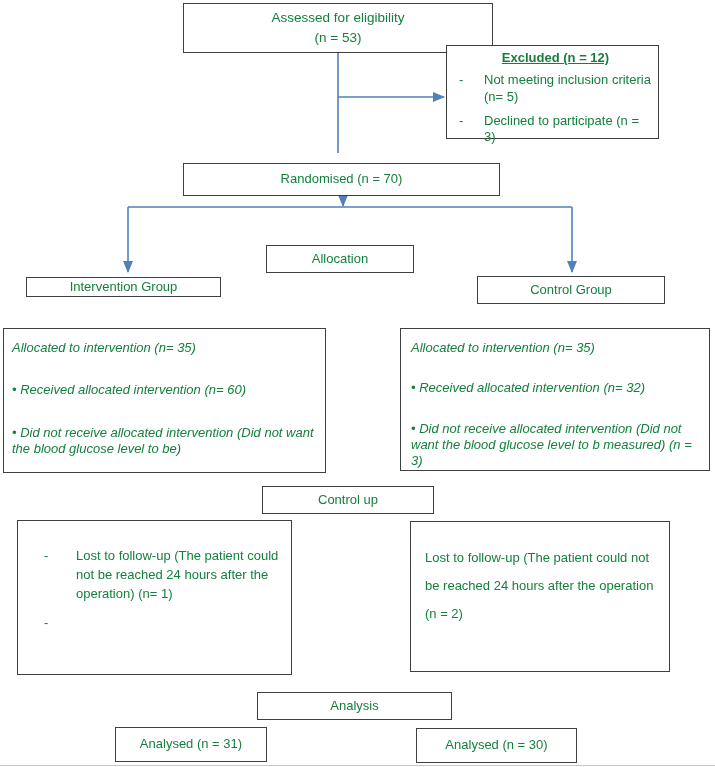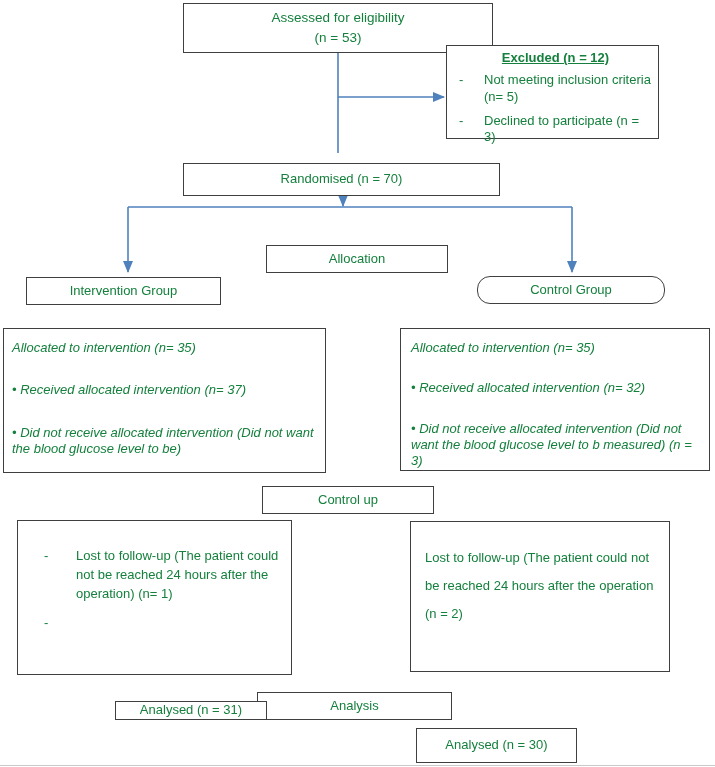--- a/index.html
+++ b/index.html
@@ -21,30 +21,30 @@
   }
   .center{
     display:flex;flex-direction:column;
     align-items:center;justify-content:center;
     text-align:center;
   }
   
   #box-assessed   {left:183px;top:3px;  width:310px;height:50px;font-size:13.5px;line-height:1.45;}
   #box-excluded   {left:446px;top:45px; width:213px;height:94px;padding:4px 6px 0 12px;}
   #box-randomised {left:183px;top:153px;width:317px;height:33px;margin-top:10px;}
-  #box-allocation {left:266px;top:245px;width:182px;height:28px;}
-  #box-intervention{left:26px;top:277px;width:195px;height:28px;}
-  #box-control    {left:477px;top:276px;width:188px;height:28px;border-radius:13px;}
+  #box-allocation {left:266px;top:245px;width:148px;height:28px;}
+  #box-intervention{left:26px;top:277px;width:195px;height:20px;}
+  #box-control    {left:477px;top:276px;width:188px;height:28px;}
   #box-alloc-left {left:3px;  top:328px;width:323px;height:145px;padding:11px 8px 0 8px;}
   #box-alloc-right{left:400px;top:328px;width:310px;height:143px;padding:11px 10px 0 10px;}
   #box-followup   {left:262px;top:486px;width:172px;height:28px;}
   #box-fu-left    {left:17px; top:520px;width:275px;height:155px;padding:26px 8px 0 26px;line-height:1.45;}
   #box-fu-right   {left:410px;top:521px;width:260px;height:151px;padding:22px 14px 0 14px;line-height:2.15;}
   #box-analysis   {left:257px;top:692px;width:195px;height:28px;}
-  #box-analysed-l {left:115px;top:701px;width:152px;height:19px;}
+  #box-analysed-l {left:115px;top:727px;width:152px;height:35px;}
   #box-analysed-r {left:416px;top:728px;width:161px;height:35px;}
 
   .excl-head{font-weight:bold;text-decoration:underline;text-align:center;margin-bottom:6px;}
   .dash-row{display:flex;align-items:flex-start;}
   #box-excluded .dash-row{margin-bottom:8px;}
   #box-excluded .dash-row .m{flex:none;width:25px;}
   #box-fu-left .dash-row{margin-bottom:10px;}
   #box-fu-left .dash-row .m{flex:none;width:32px;}
   .para{margin:0 0 26px 0;font-style:italic;}
   #box-alloc-right .para{margin-bottom:24px;}
@@ -97,21 +97,21 @@
 
   <div class="box center" id="box-intervention">
     <div>Intervention Group</div>
   </div>
   <div class="box center" id="box-control">
     <div>Control Group</div>
   </div>
 
   <div class="box" id="box-alloc-left">
     <p class="para">Allocated to intervention (n= 35)</p>
-    <p class="para">• Received allocated intervention (n= 37)</p>
+    <p class="para">• Received allocated intervention (n= 60)</p>
     <p class="para">• Did not receive allocated intervention (Did not want the blood glucose level to be)</p>
   </div>
   <div class="box" id="box-alloc-right">
     <p class="para">Allocated to intervention (n= 35)</p>
     <p class="para">• Received allocated intervention (n= 32)</p>
     <p class="para">• Did not receive allocated intervention (Did not want the blood glucose level to b measured) (n = 3)</p>
   </div>
 
   <div class="box center" id="box-followup">
     <div>Control up</div>

